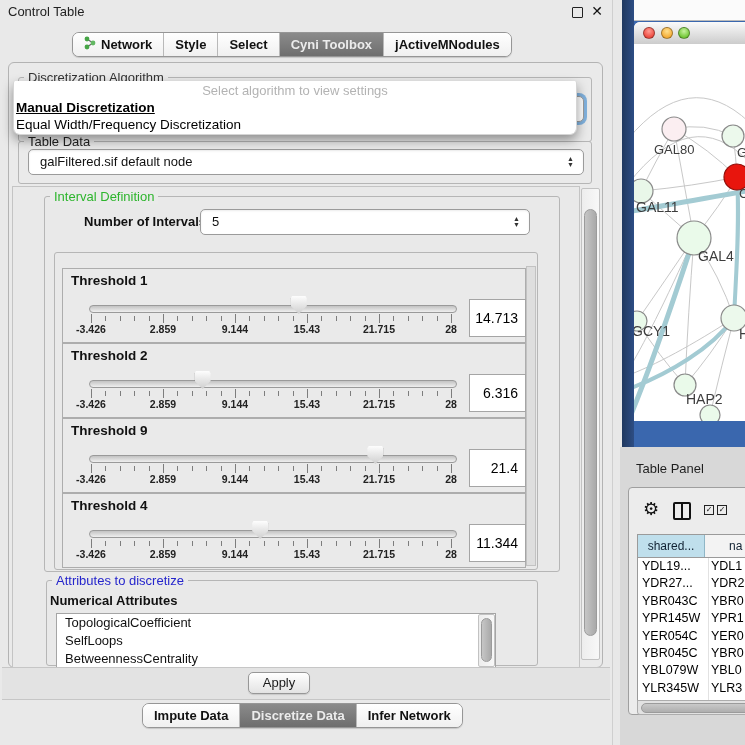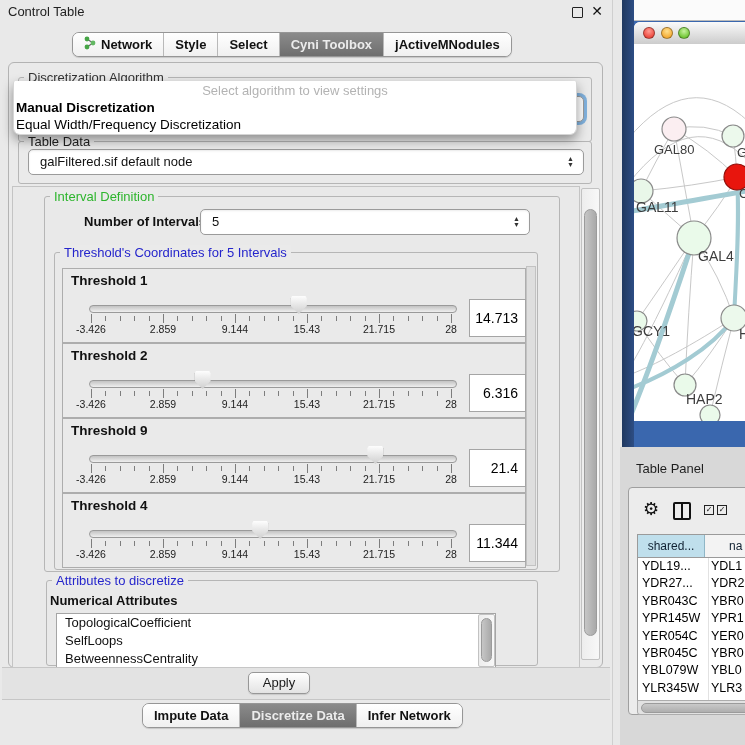--- a/index.html
+++ b/index.html
@@ -28,35 +28,35 @@
   .blue{color:#2525cc;}
 
   .combo{position:absolute;background:#fff;border:1px solid #9b9b9b;border-radius:5px;font-size:13px;line-height:24px;padding-left:11px;color:#111;box-shadow:inset 0 1px 2px rgba(0,0,0,.08);}
   .combo .arrows{position:absolute;right:9px;top:0;height:100%;display:flex;flex-direction:column;justify-content:center;font-size:7px;line-height:6px;color:#333;}
   .combo.focus{box-shadow:0 0 0 3px rgba(92,158,216,.75);}
 
   .popup{left:13px;top:81px;width:562px;height:53px;background:#fff;border:1px solid #d5d5d5;border-top:none;
          border-radius:2px 2px 7px 7px;box-shadow:0 5px 12px rgba(0,0,0,.4);z-index:30;}
   .popup .ph{height:17px;text-align:center;color:#b3b3b3;font-size:13px;padding-top:2px;}
   .popup .it{height:17px;font-size:13.5px;padding-left:2px;color:#000;}
-  .popup .it.b{font-weight:bold;}
+  .popup .it.b{font-weight:bold;text-decoration:underline;}
 
   
   .vsb-track{position:absolute;background:linear-gradient(90deg,#ededed,#f8f8f8);border:1px solid #c2c2c2;border-radius:2px;}
   .vsb-thumb{position:absolute;background:linear-gradient(90deg,#c6c6c6,#a9a9a9);border:1px solid #9b9b9b;border-radius:7px;}
 
   
   .thr{position:absolute;left:62px;width:462px;height:73px;border:1px solid #adadad;background:#eaeaea;}
   .thr-label{position:absolute;left:8px;top:4px;font-size:13.5px;font-weight:bold;color:#111;}
   .thr-track{position:absolute;left:26px;top:36px;width:366px;height:6px;border:1px solid #9a9a9a;border-radius:4px;
              background:linear-gradient(#c3c3c3,#efefef);}
   .tick{position:absolute;width:1px;background:#7d7d7d;}
   .tick.minor{top:47px;height:5px;}
   .tick.major{top:45px;height:9px;}
-  .ticklab{position:absolute;top:54px;transform:translateX(-50%);font-size:10.5px;font-weight:normal;color:#222;}
+  .ticklab{position:absolute;top:54px;transform:translateX(-50%);font-size:10.5px;font-weight:bold;color:#222;}
   .thr-thumb{position:absolute;top:27px;width:16px;height:18px;
              clip-path:polygon(8% 0,92% 0,100% 12%,100% 55%,50% 100%,0 55%,0 12%);
              background:linear-gradient(#fdfdfd,#cfcfcf);filter:drop-shadow(0 0 1px #6e6e6e);}
   .thr-value{position:absolute;left:406px;top:30px;width:48px;height:36px;background:#fff;border:1px solid #a5a5a5;
              font-size:14px;text-align:right;line-height:36px;padding-right:7px;color:#000;}
 
   .listbox{position:absolute;background:#fff;border:1px solid #a5a5a5;overflow:hidden;}
   .listbox .li{font-size:13px;height:18px;line-height:18px;padding-left:8px;color:#111;white-space:nowrap;}
 
   .applybar{left:2px;top:667px;width:608px;height:31px;background:#e3e3e3;border-top:1px solid #c6c6c6;border-bottom:1px solid #c6c6c6;}
@@ -163,21 +163,20 @@
     <div class="group" style="left:44px;top:196px;width:514px;height:374px;"></div>
     <div class="gtitle green" style="left:50px;top:189px;">Interval Definition</div>
 
     <div class="abs" style="left:84px;top:214px;font-size:13px;font-weight:bold;color:#111;">Number of Intervals</div>
     <div class="combo" style="left:200px;top:209px;width:317px;height:24px;">
       <span>5</span>
       <span class="arrows">▲<br>▼</span>
     </div>
 
     <div class="group" style="left:54px;top:252px;width:482px;height:316px;"></div>
-    <div class="gtitle blue" style="left:60px;top:245px;">Threshold's Coordinates for 5 Intervals</div>
     <div class="abs" style="left:526px;top:266px;width:8px;height:298px;background:#dedede;border:1px solid #c2c2c2;"></div>
     <div id="thr-stack">
         <div class="thr" style="top: 268px;">
           <div class="thr-label">Threshold 1</div>
           <div class="thr-track"></div>
           <span class="tick major" style="left: 28px;"></span>
           <span class="tick minor" style="left: 42.4px;"></span>
           <span class="tick minor" style="left: 56.8px;"></span>
           <span class="tick minor" style="left: 71.2px;"></span>
           <span class="tick minor" style="left: 85.6px;"></span>

